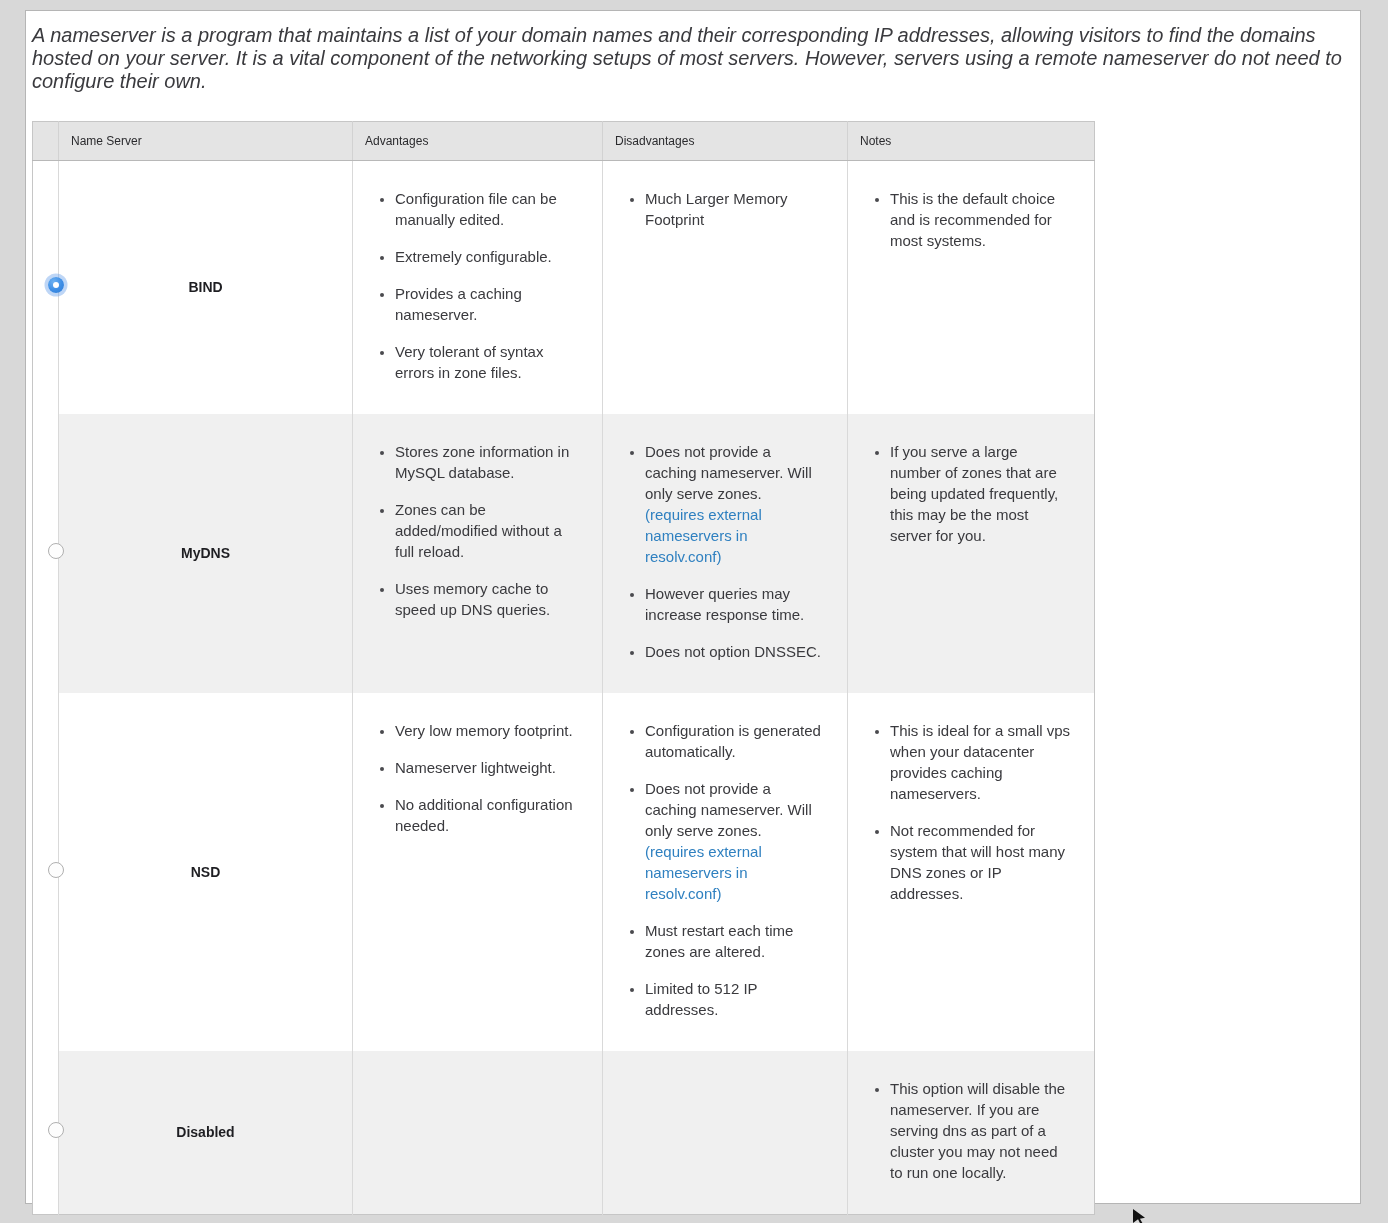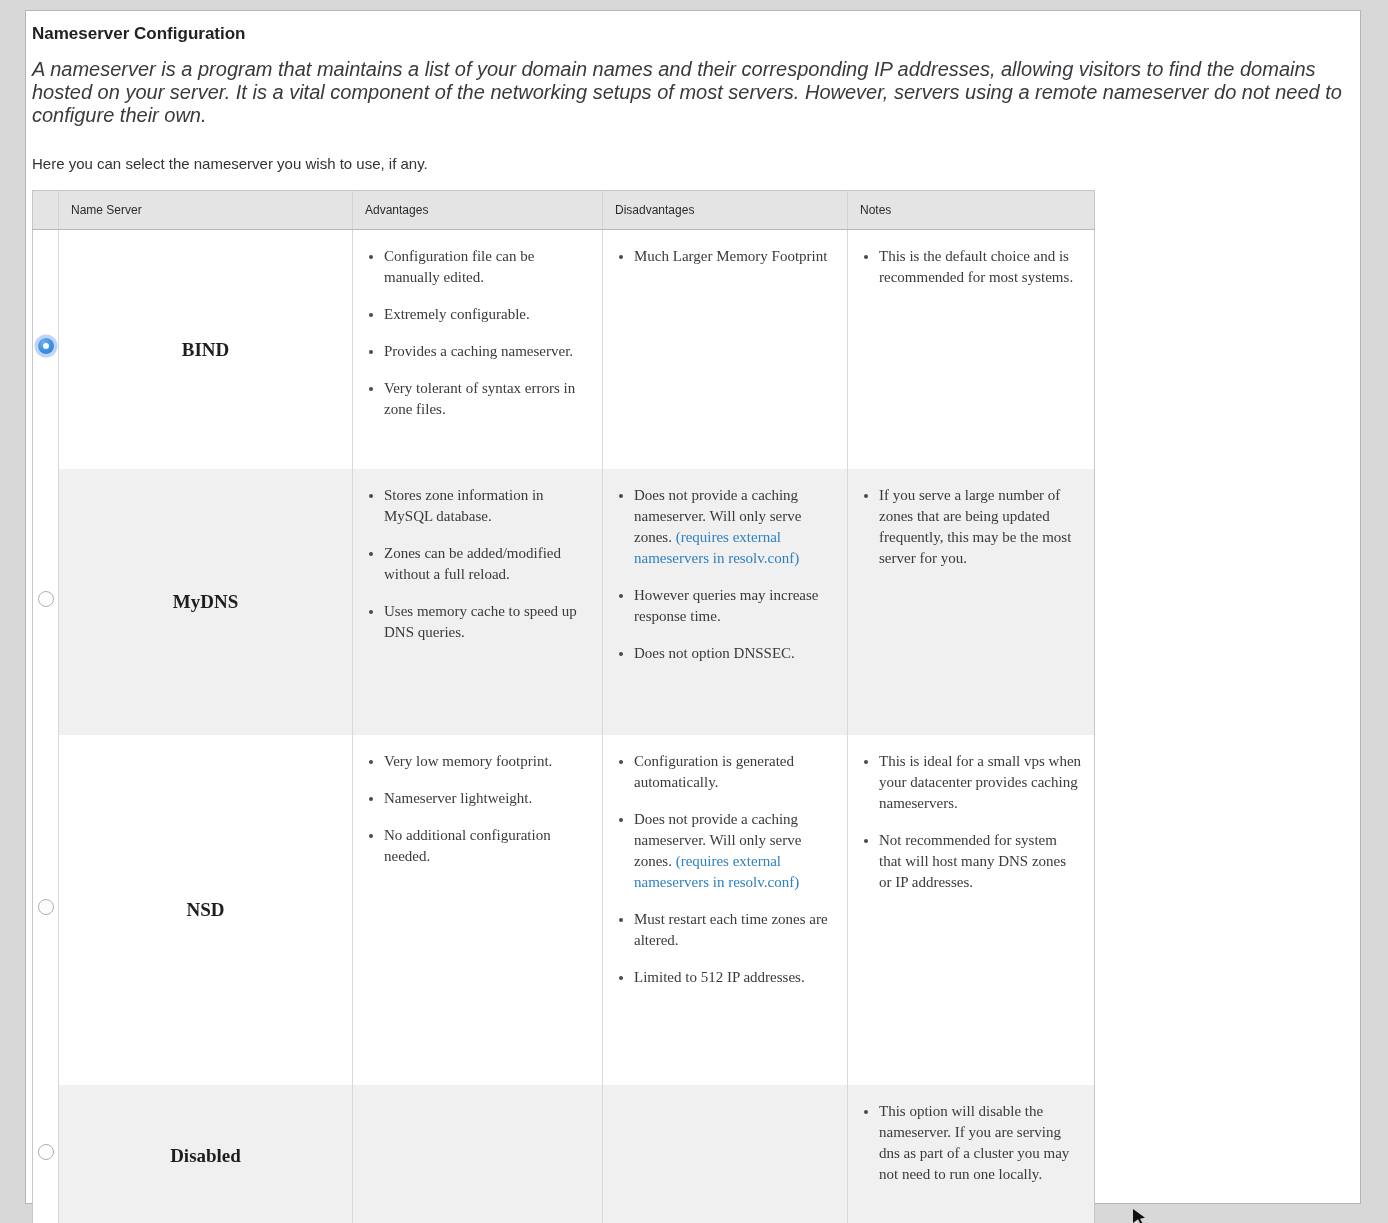--- a/index.html
+++ b/index.html
@@ -60,39 +60,38 @@
   .ns-table col.c-radio{width:26px;}
   .ns-table col.c-name{width:294px;}
   .ns-table col.c-adv{width:250px;}
   .ns-table col.c-dis{width:245px;}
   .ns-table col.c-notes{width:247px;}
   .ns-table td{
     border-left:1px solid #d9d9d9;
     vertical-align:top;
     font-size:15px;
     line-height:21px;
-    padding:4px;
+    padding:15px;
     box-sizing:border-box;
-    font-family:Liberation Serif, serif;
   }
   .ns-table td:first-child{border-left:none;}
   tbody tr:nth-child(odd) td{background:#ffffff;}
   tbody tr:nth-child(even) td{background:#f0f0f0;}
   tbody tr td.radio-cell{background:#ffffff;}
   tbody tr:nth-child(1){height:239px;}
   tbody tr:nth-child(2){height:266px;}
   tbody tr:nth-child(3){height:350px;}
   tbody tr:nth-child(4){height:142px;}
   td.radio-cell{vertical-align:middle;text-align:center;}
   td.name-cell{
     vertical-align:middle;
     text-align:center;
     font-weight:bold;
     color:#1e1e22;
-    font-size:19px;
+    font-size:14px;
   }
   td.list-cell ul{
     margin:12px 8px 10px 0;
     padding-left:27px;
     list-style:disc;
   }
   td.list-cell li{
     margin-bottom:16px;
     color:#3a3a3e;
   }
@@ -130,23 +129,21 @@
     left:1133px;top:1209px;
     width:12px;height:14px;
     background:#111;
     clip-path:polygon(0 0, 100% 62%, 58% 70%, 78% 100%, 58% 100%, 42% 74%, 0 100%);
   }
 </style>
 </head>
 <body>
 
 <div class="panel">
-  <h1 class="page-title">Nameserver Configuration</h1>
   <p class="intro">A nameserver is a program that maintains a list of your domain names and their corresponding IP addresses, allowing visitors to find the domains hosted on your server. It is a vital component of the networking setups of most servers. However, servers using a remote nameserver do not need to configure their own.</p>
-  <p class="instruction">Here you can select the nameserver you wish to use, if any.</p>
 
   <table class="ns-table">
     <colgroup>
       <col class="c-radio">
         <col class="c-name">
         <col class="c-adv">
         <col class="c-dis">
         <col class="c-notes">
     </colgroup>
     <thead>

